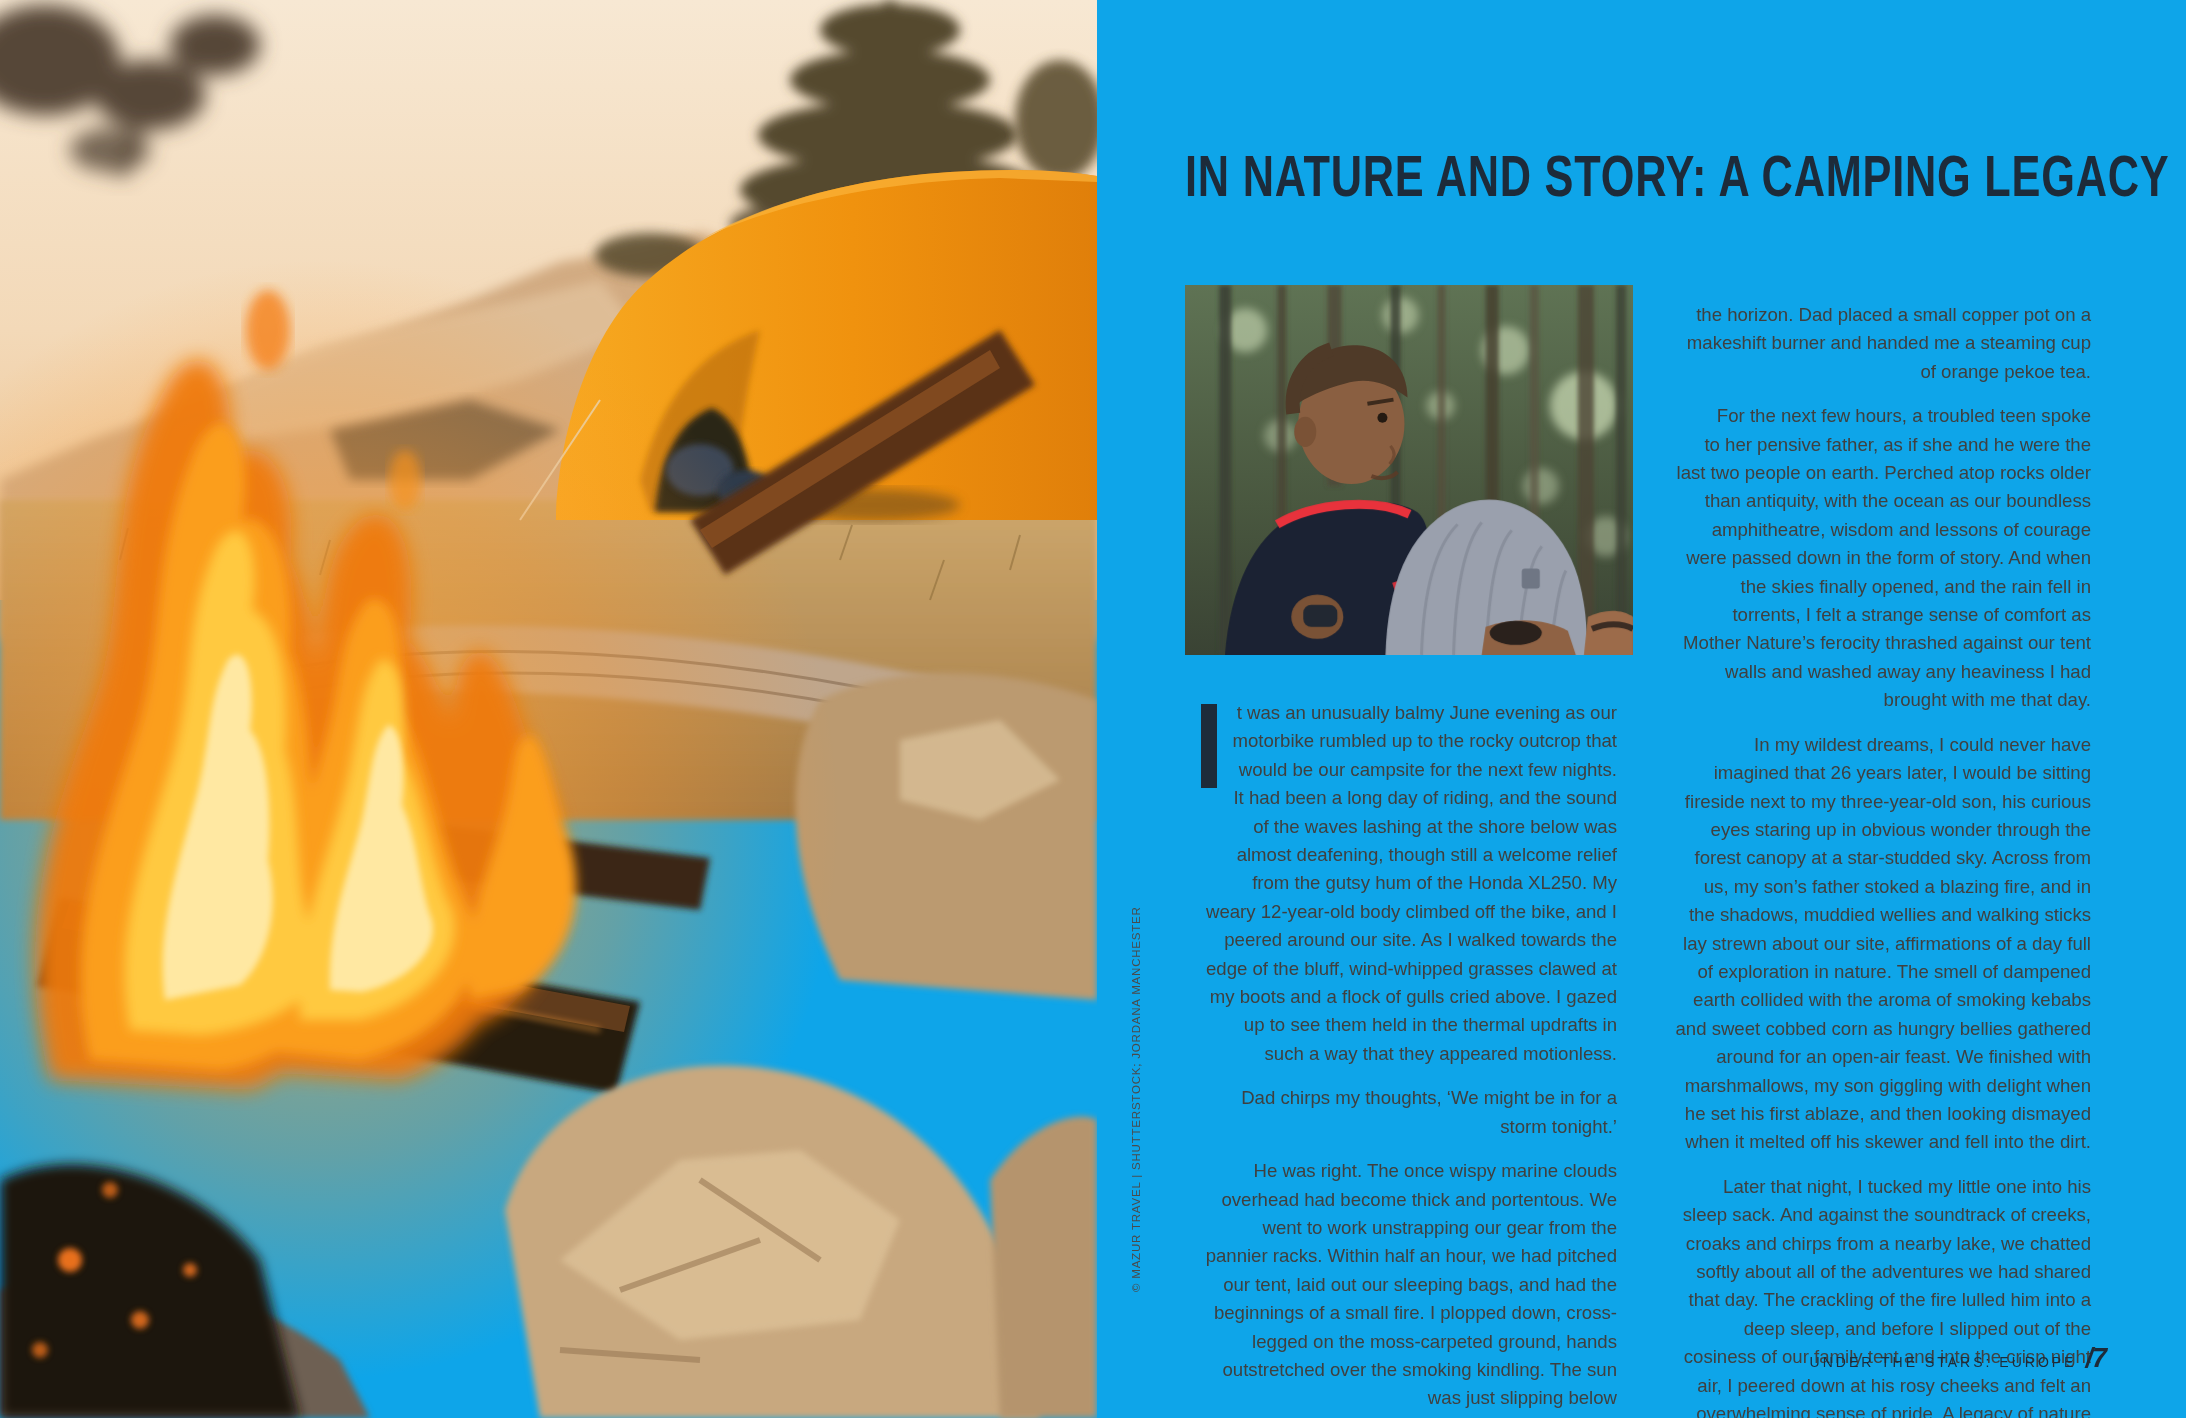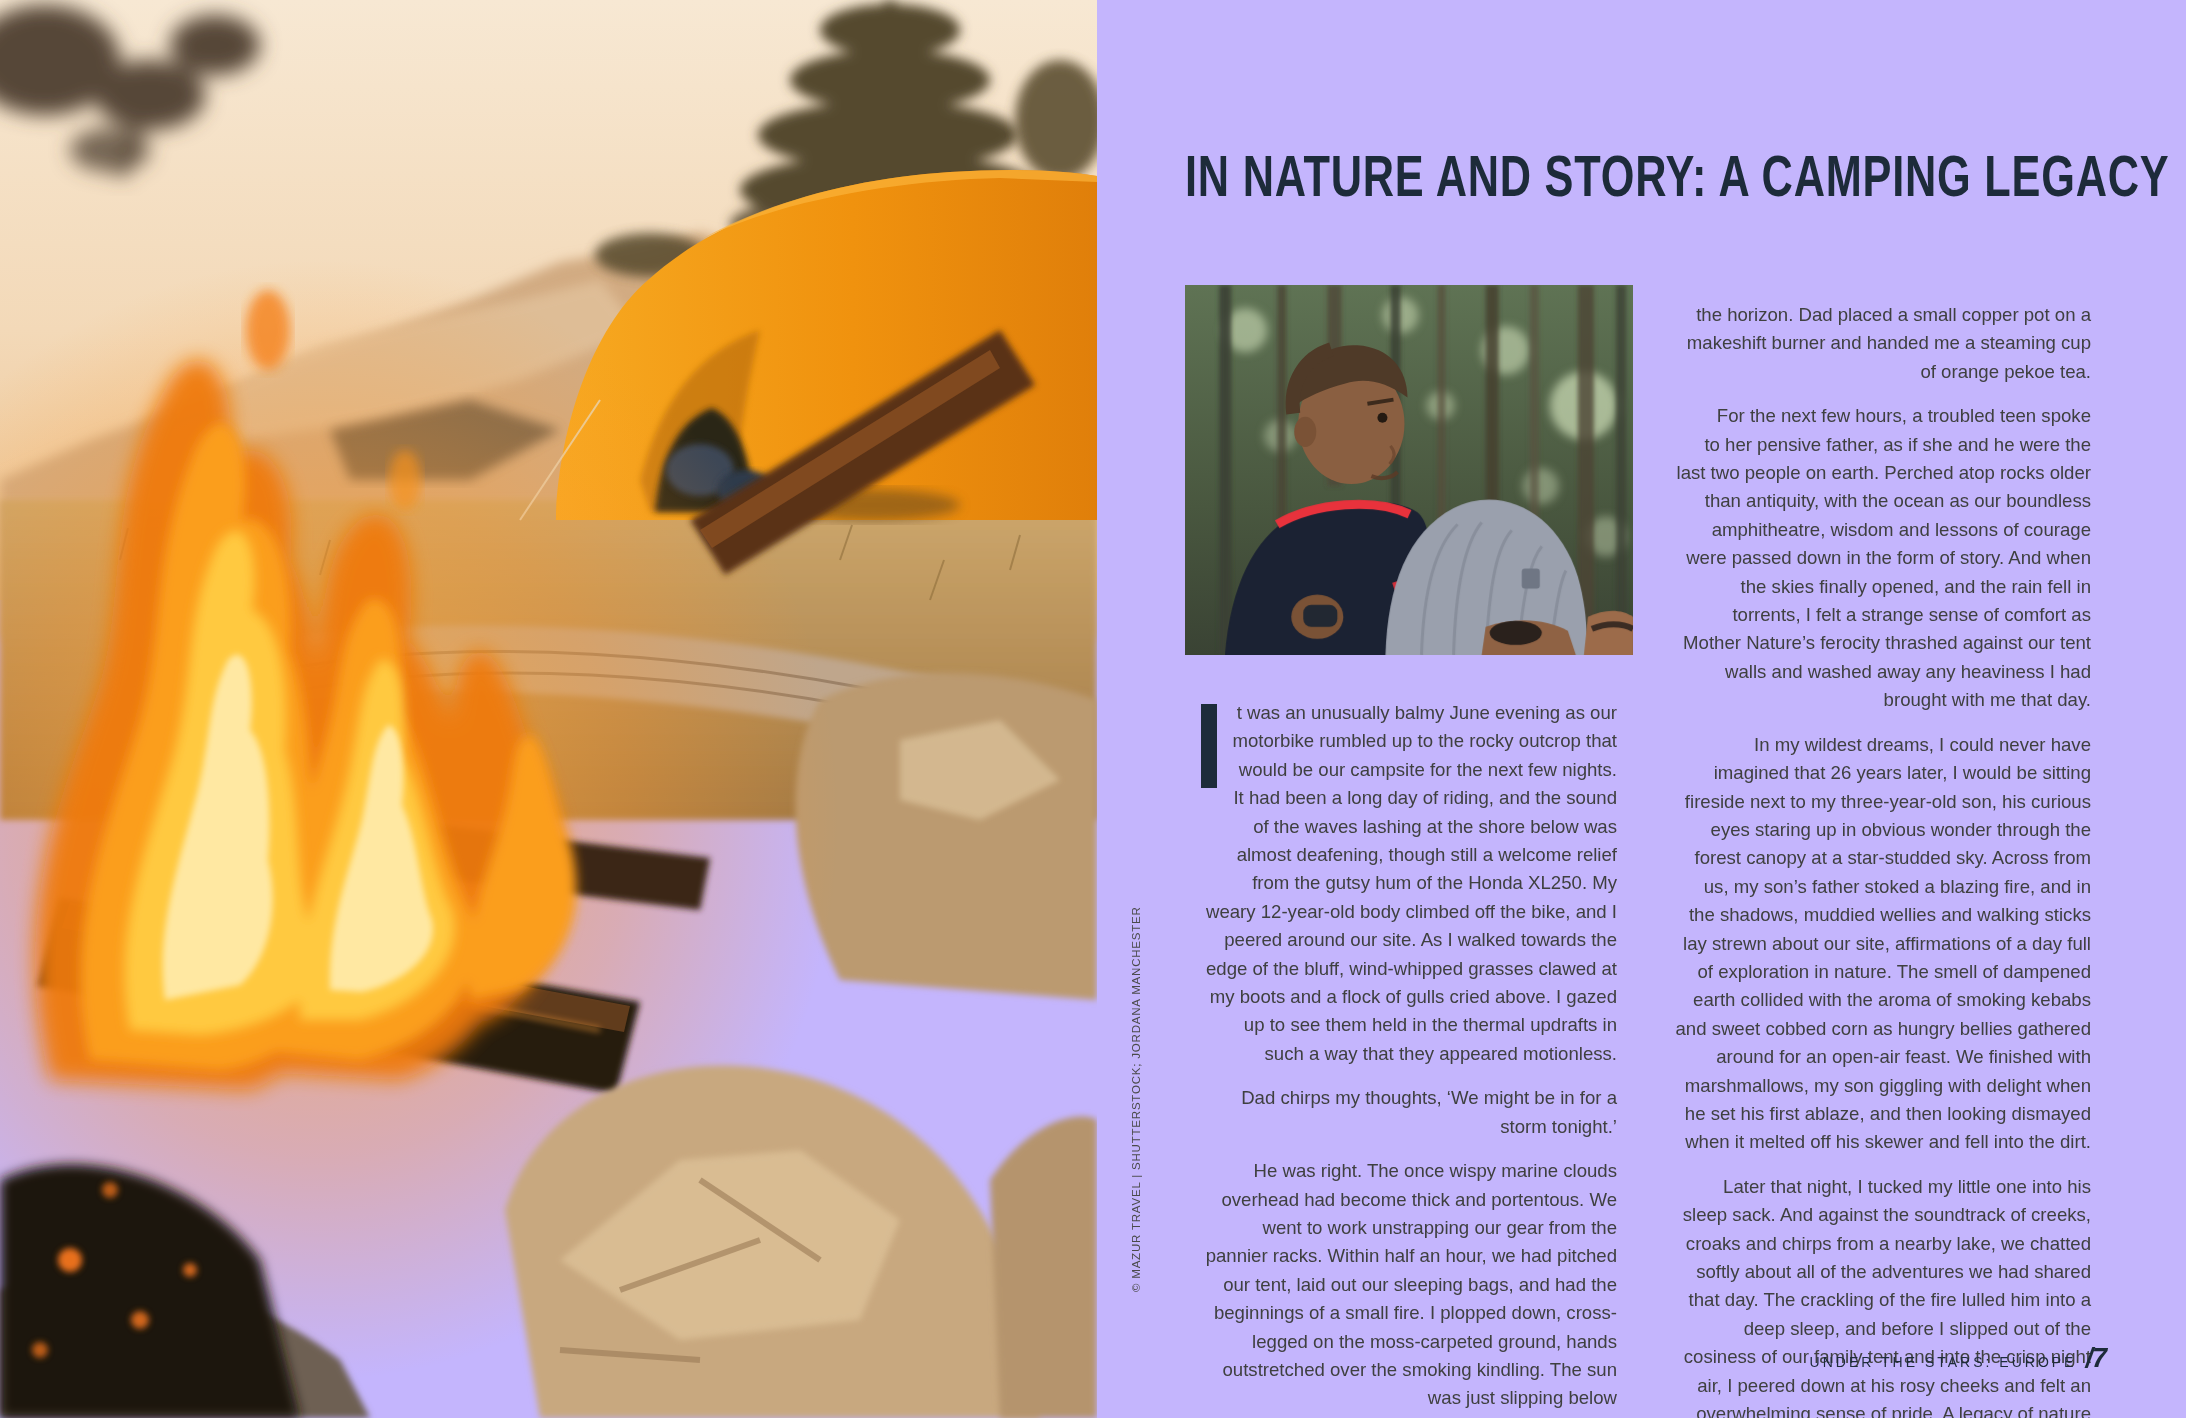--- a/index.html
+++ b/index.html
@@ -1,16 +1,16 @@
 <!DOCTYPE html>
 <html><head>
 <meta charset="utf-8">
 <style>
   html,body{margin:0;padding:0;background:#ffffff;}
-  .page{position:relative;width:2186px;height:1418px;background:#c4b5fd;overflow:hidden;
+  .page{position:relative;width:2186px;height:1418px;background:#0ea5e9;overflow:hidden;
         font-family:"Liberation Sans",sans-serif;}
 
   
   .photo-left{position:absolute;left:0;top:0;width:1097px;height:1418px;overflow:hidden;}
   .photo-left svg{display:block;width:100%;height:100%;}
 
   
   .headline{position:absolute;left:1185px;top:148px;margin:0;color:#1d2b3a;
             font-size:57px;font-weight:700;letter-spacing:1px;white-space:nowrap;
             transform:scaleX(.76);transform-origin:left top;line-height:1;}

